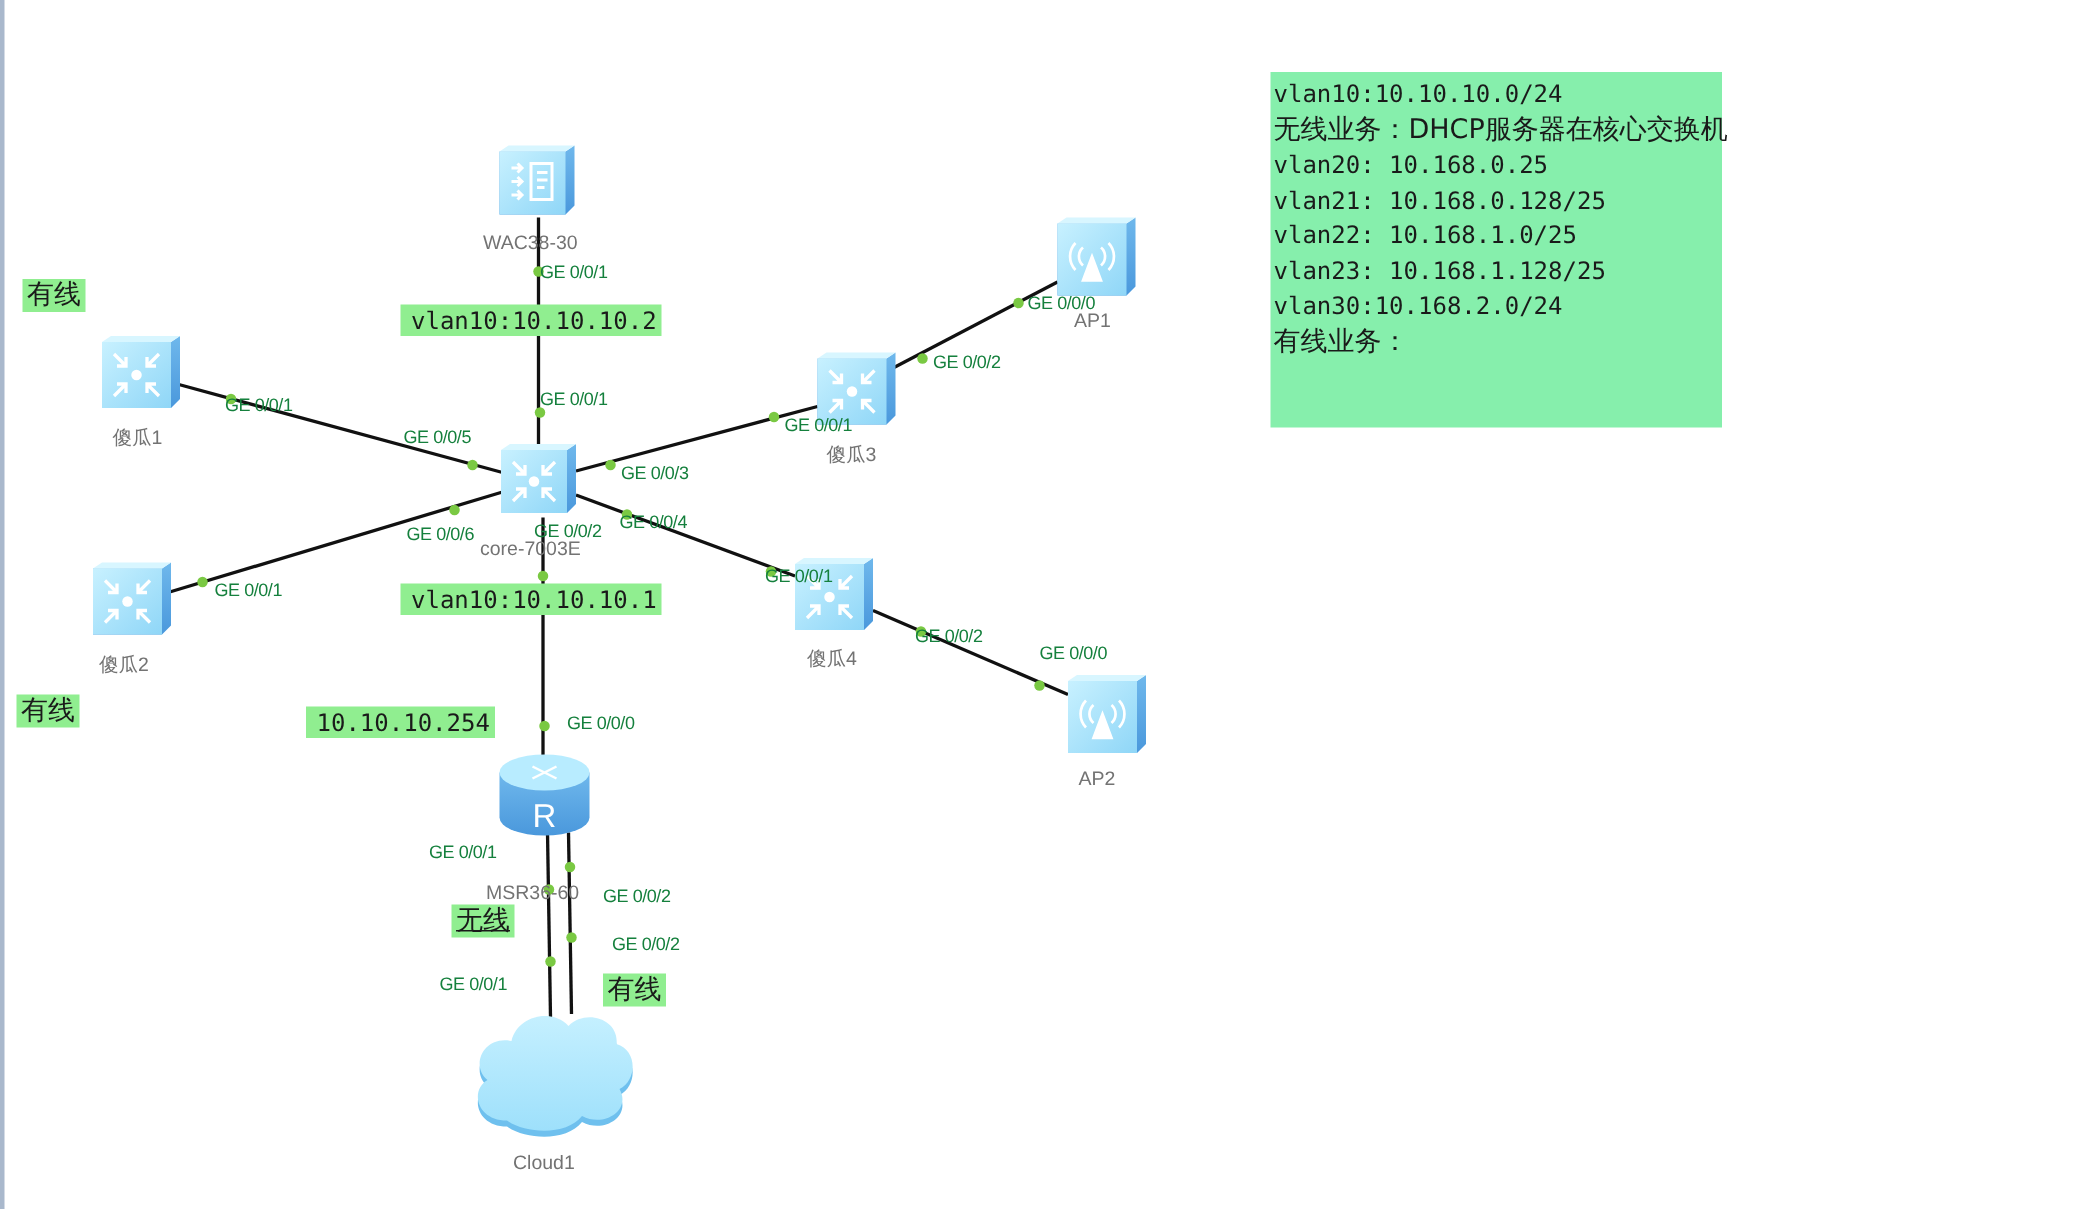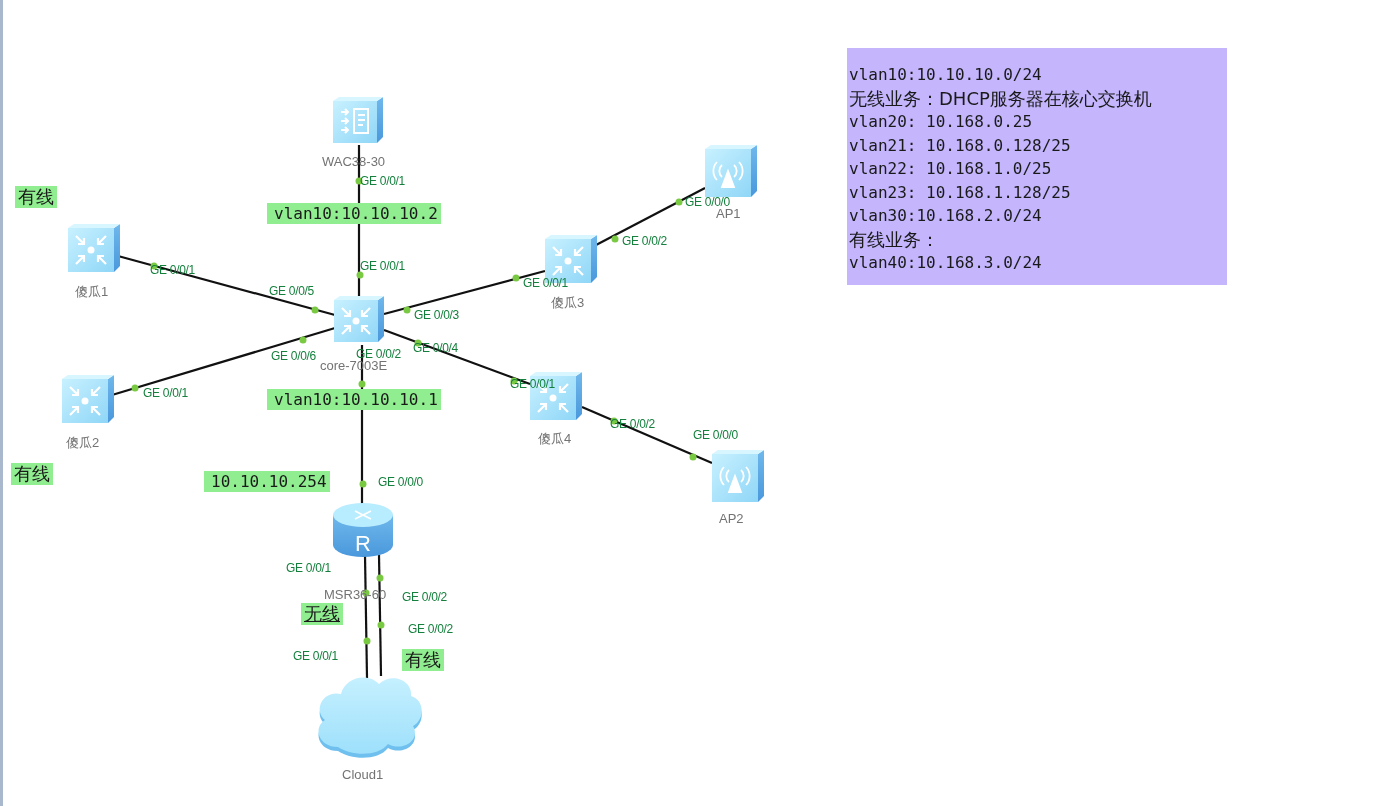--- a/index.html
+++ b/index.html
@@ -14,22 +14,22 @@
     }
     #topo { position: absolute; left: 0; top: 0; }
     .green-label {
       position: absolute; background: #90ee90;
       font-family: "DejaVu Sans Mono", "Liberation Mono", monospace;
       color: #1a1a1a; white-space: nowrap; line-height: 1;
     }
     .mono-tag { font-size: 16px; padding: 3px 3px 2px 7px; }
     .cn-tag { font-family: "DejaVu Sans", sans-serif; font-size: 18px; padding: 2px 3px; }
     .info-box {
-      position: absolute; left: 847px; top: 48px; width: 380px; height: 237px;
-      background: #c4b5fd; box-sizing: border-box; padding: 16px 2px;
+      position: absolute; left: 847px; top: 48px; width: 301px; height: 237px;
+      background: #86efac; box-sizing: border-box; padding: 4px 2px;
       font-family: "DejaVu Sans Mono", "Liberation Mono", monospace;
       font-size: 16px; color: #1a1a1a;
     }
     .info-line { height: 23.5px; line-height: 22px; white-space: nowrap; }
     .info-line.cn { font-family: "DejaVu Sans", sans-serif; font-size: 18px; }
     .port {
       position: absolute; font-size: 12px; color: #15803d; white-space: nowrap; line-height: 1;
       letter-spacing: -0.3px;
     }
     .dev-name {
@@ -254,14 +254,13 @@
 
 <div class="info-box" id="infoBox">
     <div class="info-line">vlan10:10.10.10.0/24</div>
     <div class="info-line cn">无线业务：DHCP服务器在核心交换机</div>
     <div class="info-line">vlan20: 10.168.0.25</div>
     <div class="info-line">vlan21: 10.168.0.128/25</div>
     <div class="info-line">vlan22: 10.168.1.0/25</div>
     <div class="info-line">vlan23: 10.168.1.128/25</div>
     <div class="info-line">vlan30:10.168.2.0/24</div>
     <div class="info-line cn">有线业务：</div>
-    <div class="info-line">vlan40:10.168.3.0/24</div>
   </div>
 
 </body></html>

